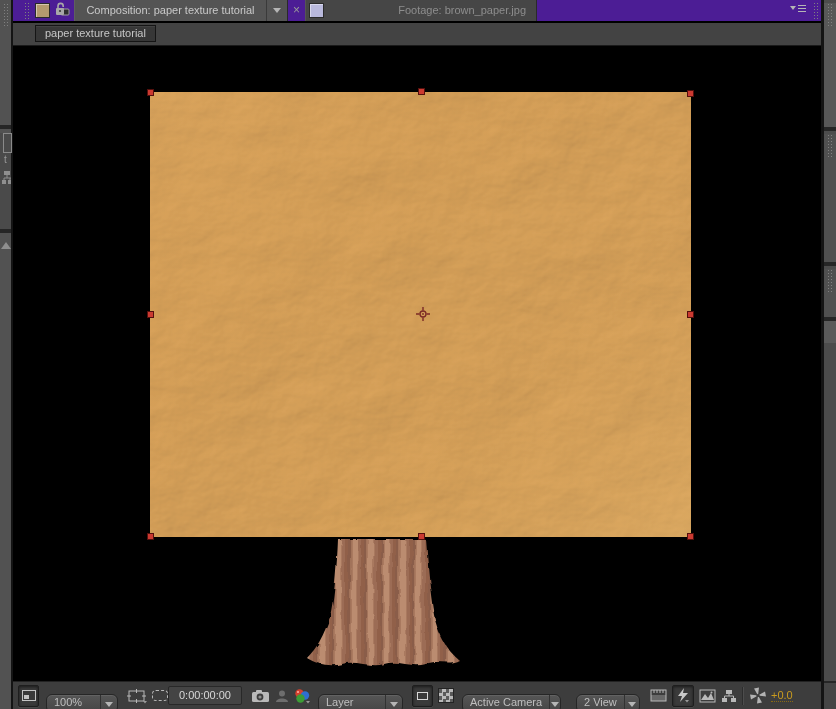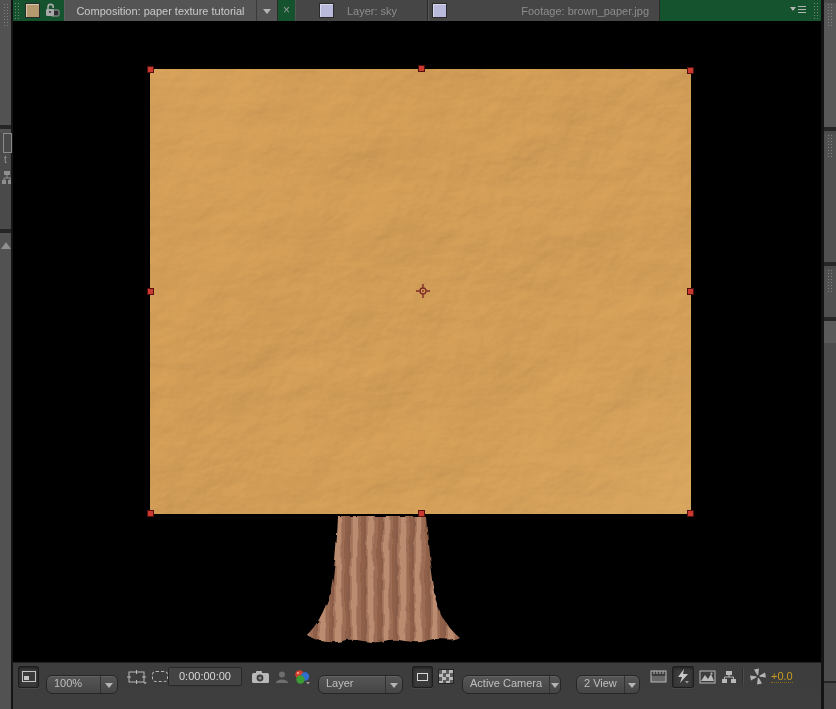--- a/index.html
+++ b/index.html
@@ -12,21 +12,21 @@
   .v-grip{width:6px;height:24px;margin:3px auto 0;}
   .strip-seam{height:4px;background:#262626;}
   .strip-block{position:relative;}
   .frag-rect{width:7px;height:18px;border:1px solid #8a8a8a;margin:4px 0 0 3px;}
   .frag-t{color:#9a9a9a;font-size:10px;margin-left:4px;line-height:14px;}
   .frag-flow svg{display:block;margin:3px 0 0 2px;}
   .scroll-up{width:0;height:0;border:5px solid transparent;border-bottom:7px solid #8f8f8f;margin:4px auto 0;}
   
   #main-panel{position:absolute;left:13px;top:0;width:808px;height:709px;display:flex;flex-direction:column;background:#3e3e3e;}
   
-  .tabbar{height:21px;background:#14532d;display:flex;align-items:stretch;border-bottom:2px solid #000000;}
+  .tabbar{height:21px;background:#4c1d95;display:flex;align-items:stretch;border-bottom:2px solid #000000;padding-left:10px;}
   .tab-grip{width:7px;margin:2px 1px;}
   .swatch{width:13px;height:13px;align-self:center;margin:0 3px;border:1px solid #2a2a2a;box-shadow:inset 1px 1px 0 rgba(255,255,255,.45);}
   .lock{align-self:center;margin:0 4px 0 1px;}
   .tab{display:flex;align-items:stretch;position:relative;}
   .tab.active{background:#545454;border-left:1px solid #5f5f5f;border-right:1px solid #2a2a2a;}
   .tab.active .tab-label{color:#c9c9c9;}
   .tab.inactive{background:#464646;border-left:1px solid #555;border-right:1px solid #2a2a2a;}
   .tab.inactive .tab-label{color:#8d8d8d;}
   .tab-label{align-self:center;padding:0 10px;white-space:nowrap;}
   .caret-seg{width:20px;border-left:1px solid #3a3a3a;display:flex;align-items:center;justify-content:center;}
@@ -99,40 +99,39 @@
       </span>
 
       <div class="tab active" style="width:212px">
         <span class="tab-label" style="flex:1;text-align:center">Composition: paper texture tutorial</span>
         <span class="caret-seg">
             <span class="caret"></span>
           </span>
       </div>
       <span class="tab-close">×</span>
 
-      <div class="tab inactive" style="width:131px;justify-content:center">
-        <span class="swatch" style="background:#b9b9dc"></span>
-        <span class="tab-label">Layer: sky</span>
-      </div>
 
       <div class="tab inactive" style="width:230px;justify-content:space-between">
         <span class="swatch" style="background:#b9b9dc"></span>
         <span class="tab-label">Footage: brown_paper.jpg</span>
       </div>
 
       <div class="tab-spacer"></div>
       <span class="panel-menu">
         <svg width="20" height="12">
             <path d="M2,3 h6 l-3,4 z" fill="#b5b5b5"></path>
             <path d="M10,2.5 h8 M10,5.5 h8 M10,8.5 h8" stroke="#b5b5b5"></path>
           </svg>
       </span>
       <div class="grip tab-grip"></div>
     </div>
 
+    <div class="navbar">
+      <button class="crumb-btn">paper texture tutorial</button>
+    </div>
 
     <div class="viewport">
 
       <div class="paper">
         <svg width="541" height="445" viewBox="0 0 541 445">
           <defs>
             <filter id="crump" x="-4%" y="-4%" width="108%" height="108%">
               <feTurbulence type="fractalNoise" baseFrequency="0.012 0.016" numOctaves="5" seed="11" result="n"></feTurbulence>
               <feDiffuseLighting in="n" lighting-color="#ffffff" surfaceScale="2.8" diffuseConstant="1.05" result="l">
                 <feDistantLight azimuth="230" elevation="58"></feDistantLight>

